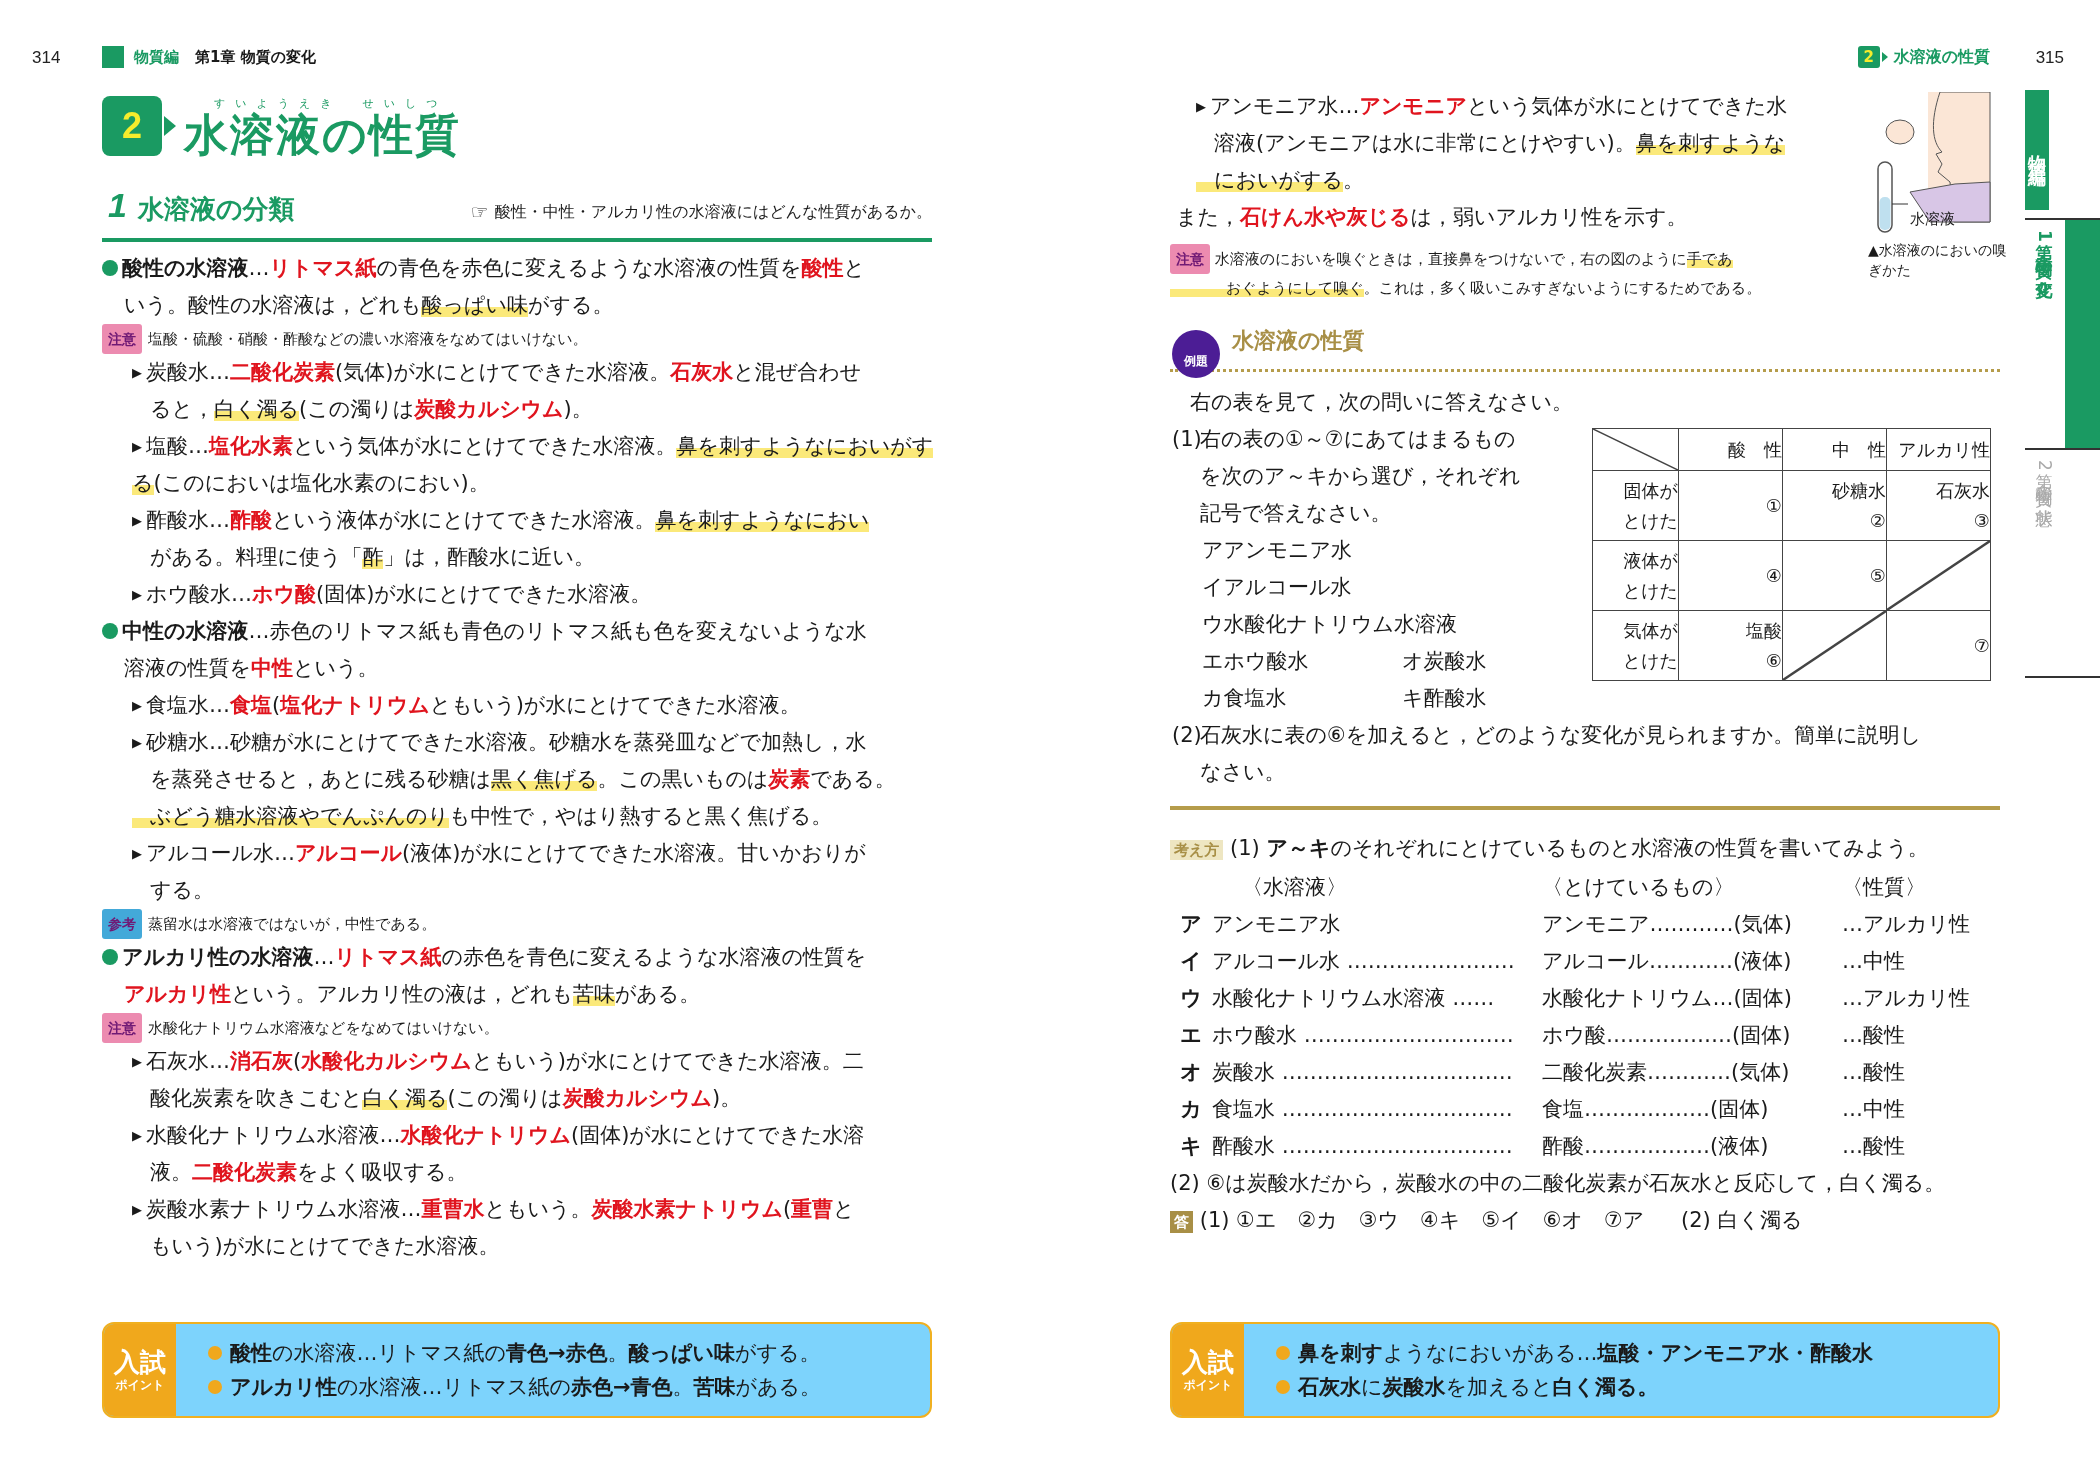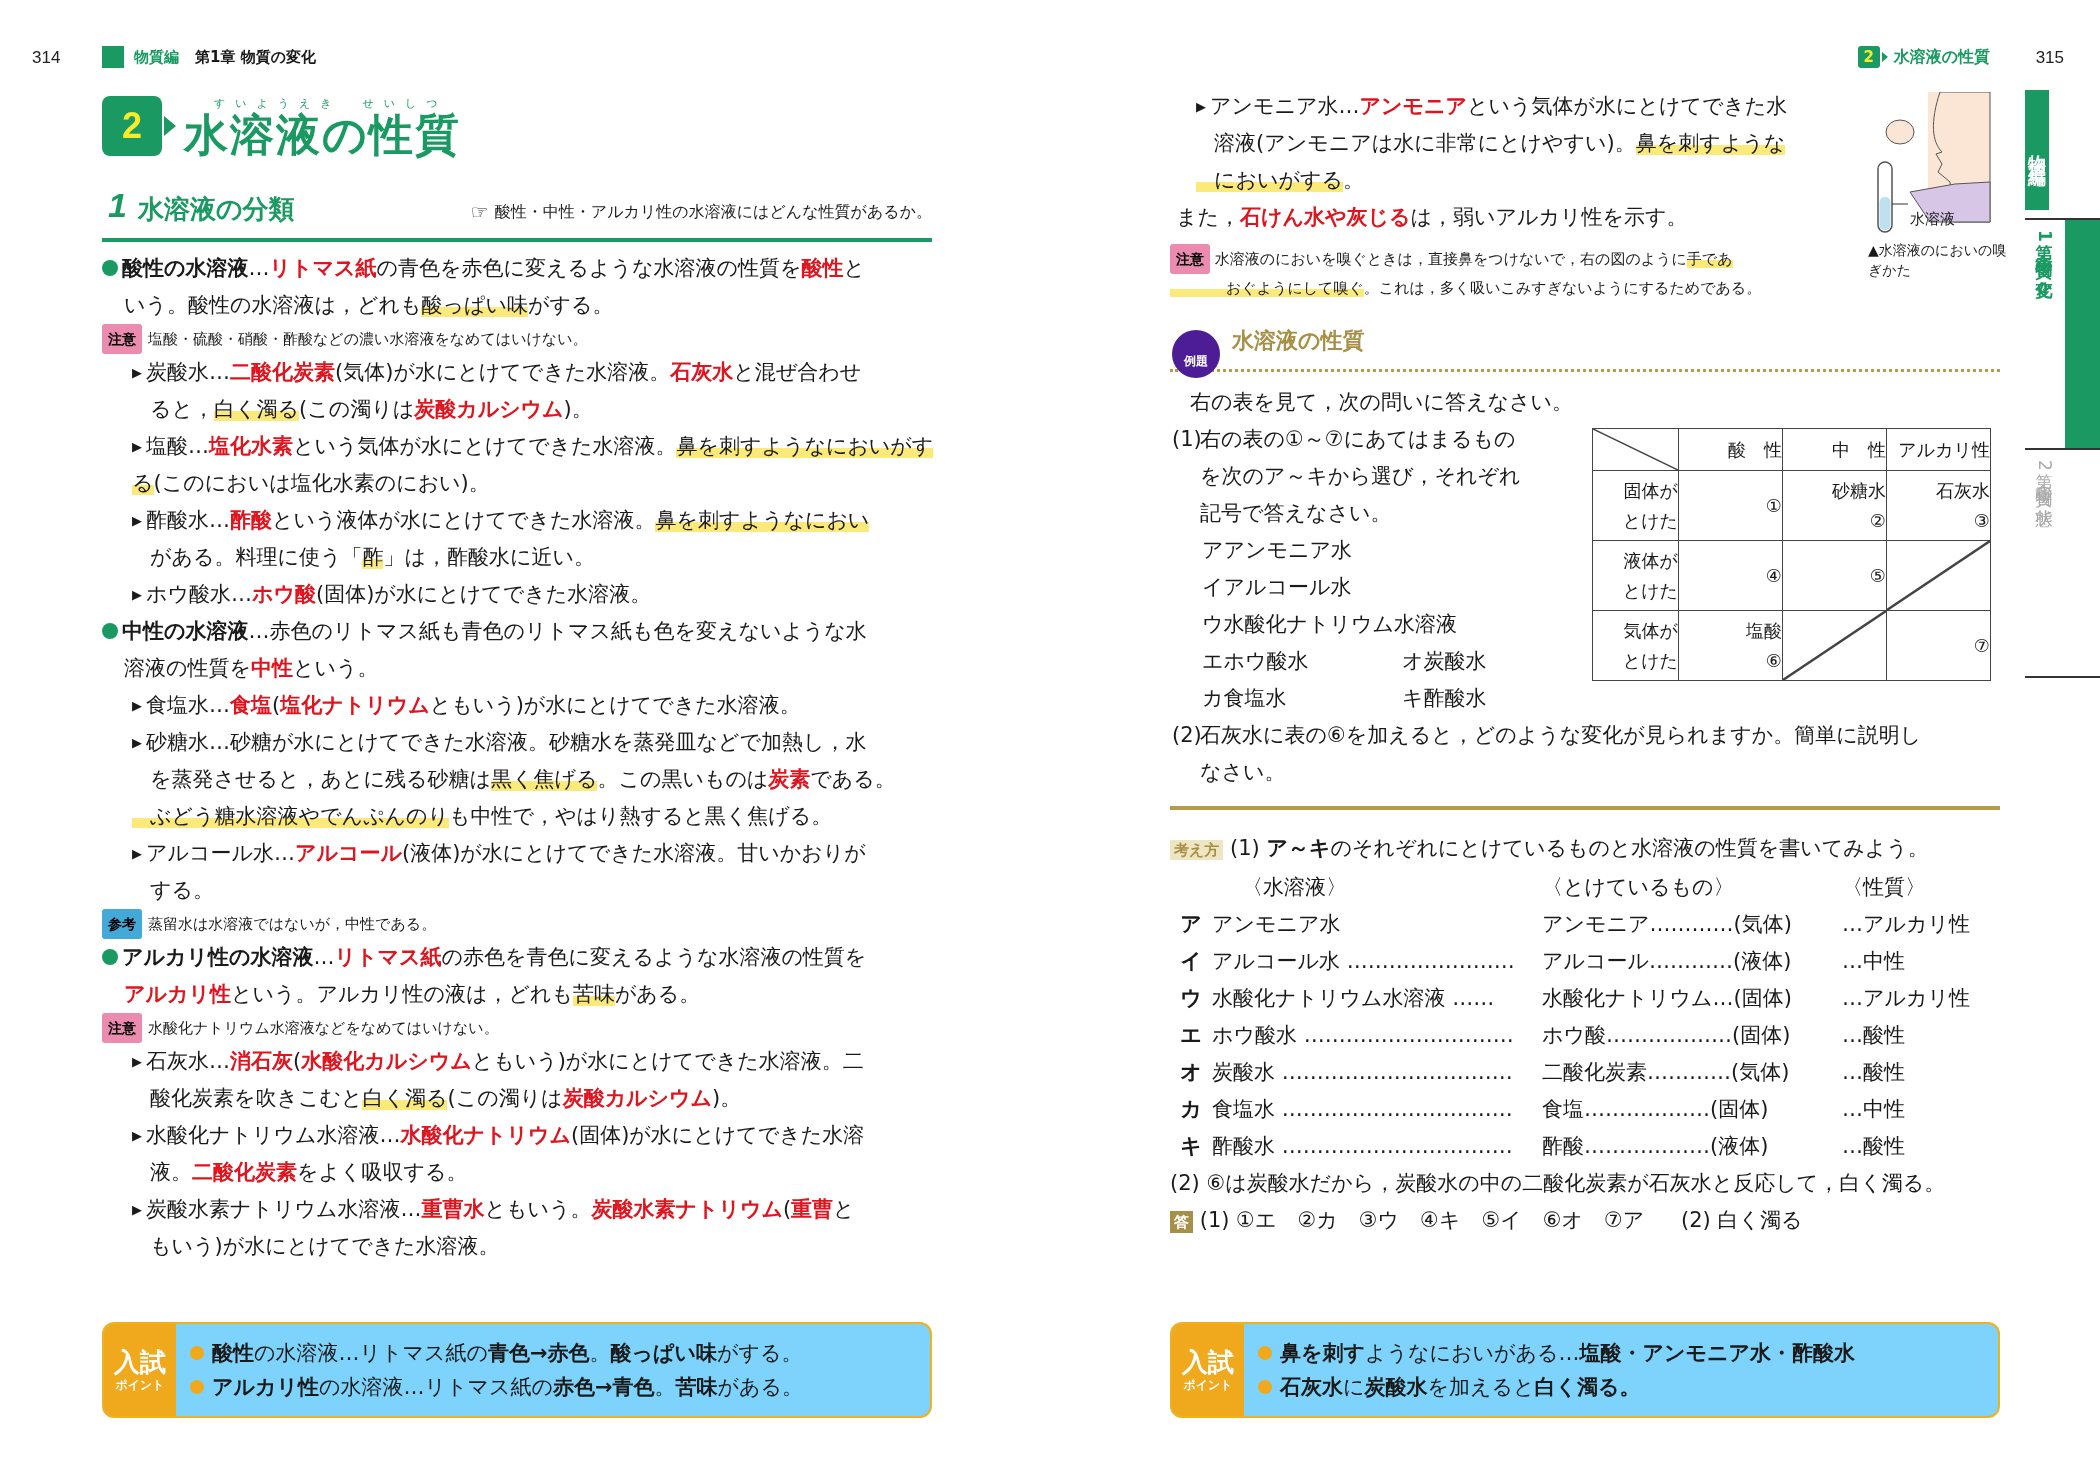--- a/index.html
+++ b/index.html
@@ -32,29 +32,29 @@
   .body-left { position: absolute; top: 250px; left: 102px; width: 835px; }
   .para { font-size: 21px; line-height: 37px; position: relative; }
   .para.indent { padding-left: 22px; }
   .para.sub { padding-left: 30px; }
   .bullet-dot { display: inline-block; width: 16px; height: 16px; border-radius: 50%; background: #1a9a62; margin-right: 4px; vertical-align: -1px; }
   .tri { display: inline-block; font-size: 13px; margin-right: 4px; vertical-align: 2px; }
   .red { color: #e0141e; font-weight: bold; }
   .bold { font-weight: bold; }
   .hl { background: linear-gradient(transparent 58%, #fbe97a 58%); }
   .note { font-size: 15px; line-height: 28px; display: flex; align-items: center; gap: 6px; }
-  .tag { display: inline-block; color: #000000; font-size: 14px; padding: 1px 6px; border-radius: 3px; font-weight: bold; }
+  .tag { display: inline-block; color: #701a75; font-size: 14px; padding: 1px 6px; border-radius: 3px; font-weight: bold; }
   .tag-pink { background: #ec8bb0; }
   .tag-blue { background: #43a9d9; }
 
   .point-box { position: absolute; top: 1322px; width: 830px; height: 96px; border: 2px solid #f0b020; border-radius: 12px; background: #7dd3fc; display: flex; overflow: hidden; }
   .point-tab { width: 72px; background: #f0a81c; color: #fff; display: flex; flex-direction: column; align-items: center; justify-content: center; }
   .point-tab .big { font-size: 26px; font-weight: bold; line-height: 30px; }
   .point-tab .small { font-size: 12px; font-weight: bold; }
-  .point-lines { padding: 10px 14px; display: flex; flex-direction: column; justify-content: center; gap: 6px; }
+  .point-lines { padding: 10px 32px; display: flex; flex-direction: column; justify-content: center; gap: 6px; }
   .point-line { font-size: 21px; display: flex; align-items: center; gap: 8px; }
   .odot { width: 14px; height: 14px; border-radius: 50%; background: #f0a81c; display: inline-block; flex-shrink: 0; }
 
   
   .rh-right { position: absolute; top: 46px; right: 110px; display: flex; align-items: center; gap: 6px; font-size: 16px; font-weight: bold; color: #1a9a62; }
   .rh-badge { width: 22px; height: 22px; background: #1a9a62; color: #f6ec2c; font-size: 15px; border-radius: 3px; display: flex; align-items: center; justify-content: center; }
   .rh-arrow { width: 0; height: 0; border-top: 5px solid transparent; border-bottom: 5px solid transparent; border-left: 6px solid #1a9a62; margin-left: -4px; }
 
   .side-tabs { position: absolute; right: 0; top: 90px; width: 75px; }
   .side-tab-active-top { height: 128px; background: #1a9a62; color: #fff; writing-mode: vertical-rl; font-size: 18px; font-weight: bold; display: flex; align-items: center; justify-content: center; letter-spacing: 6px; border-bottom: 8px solid #fff; }

